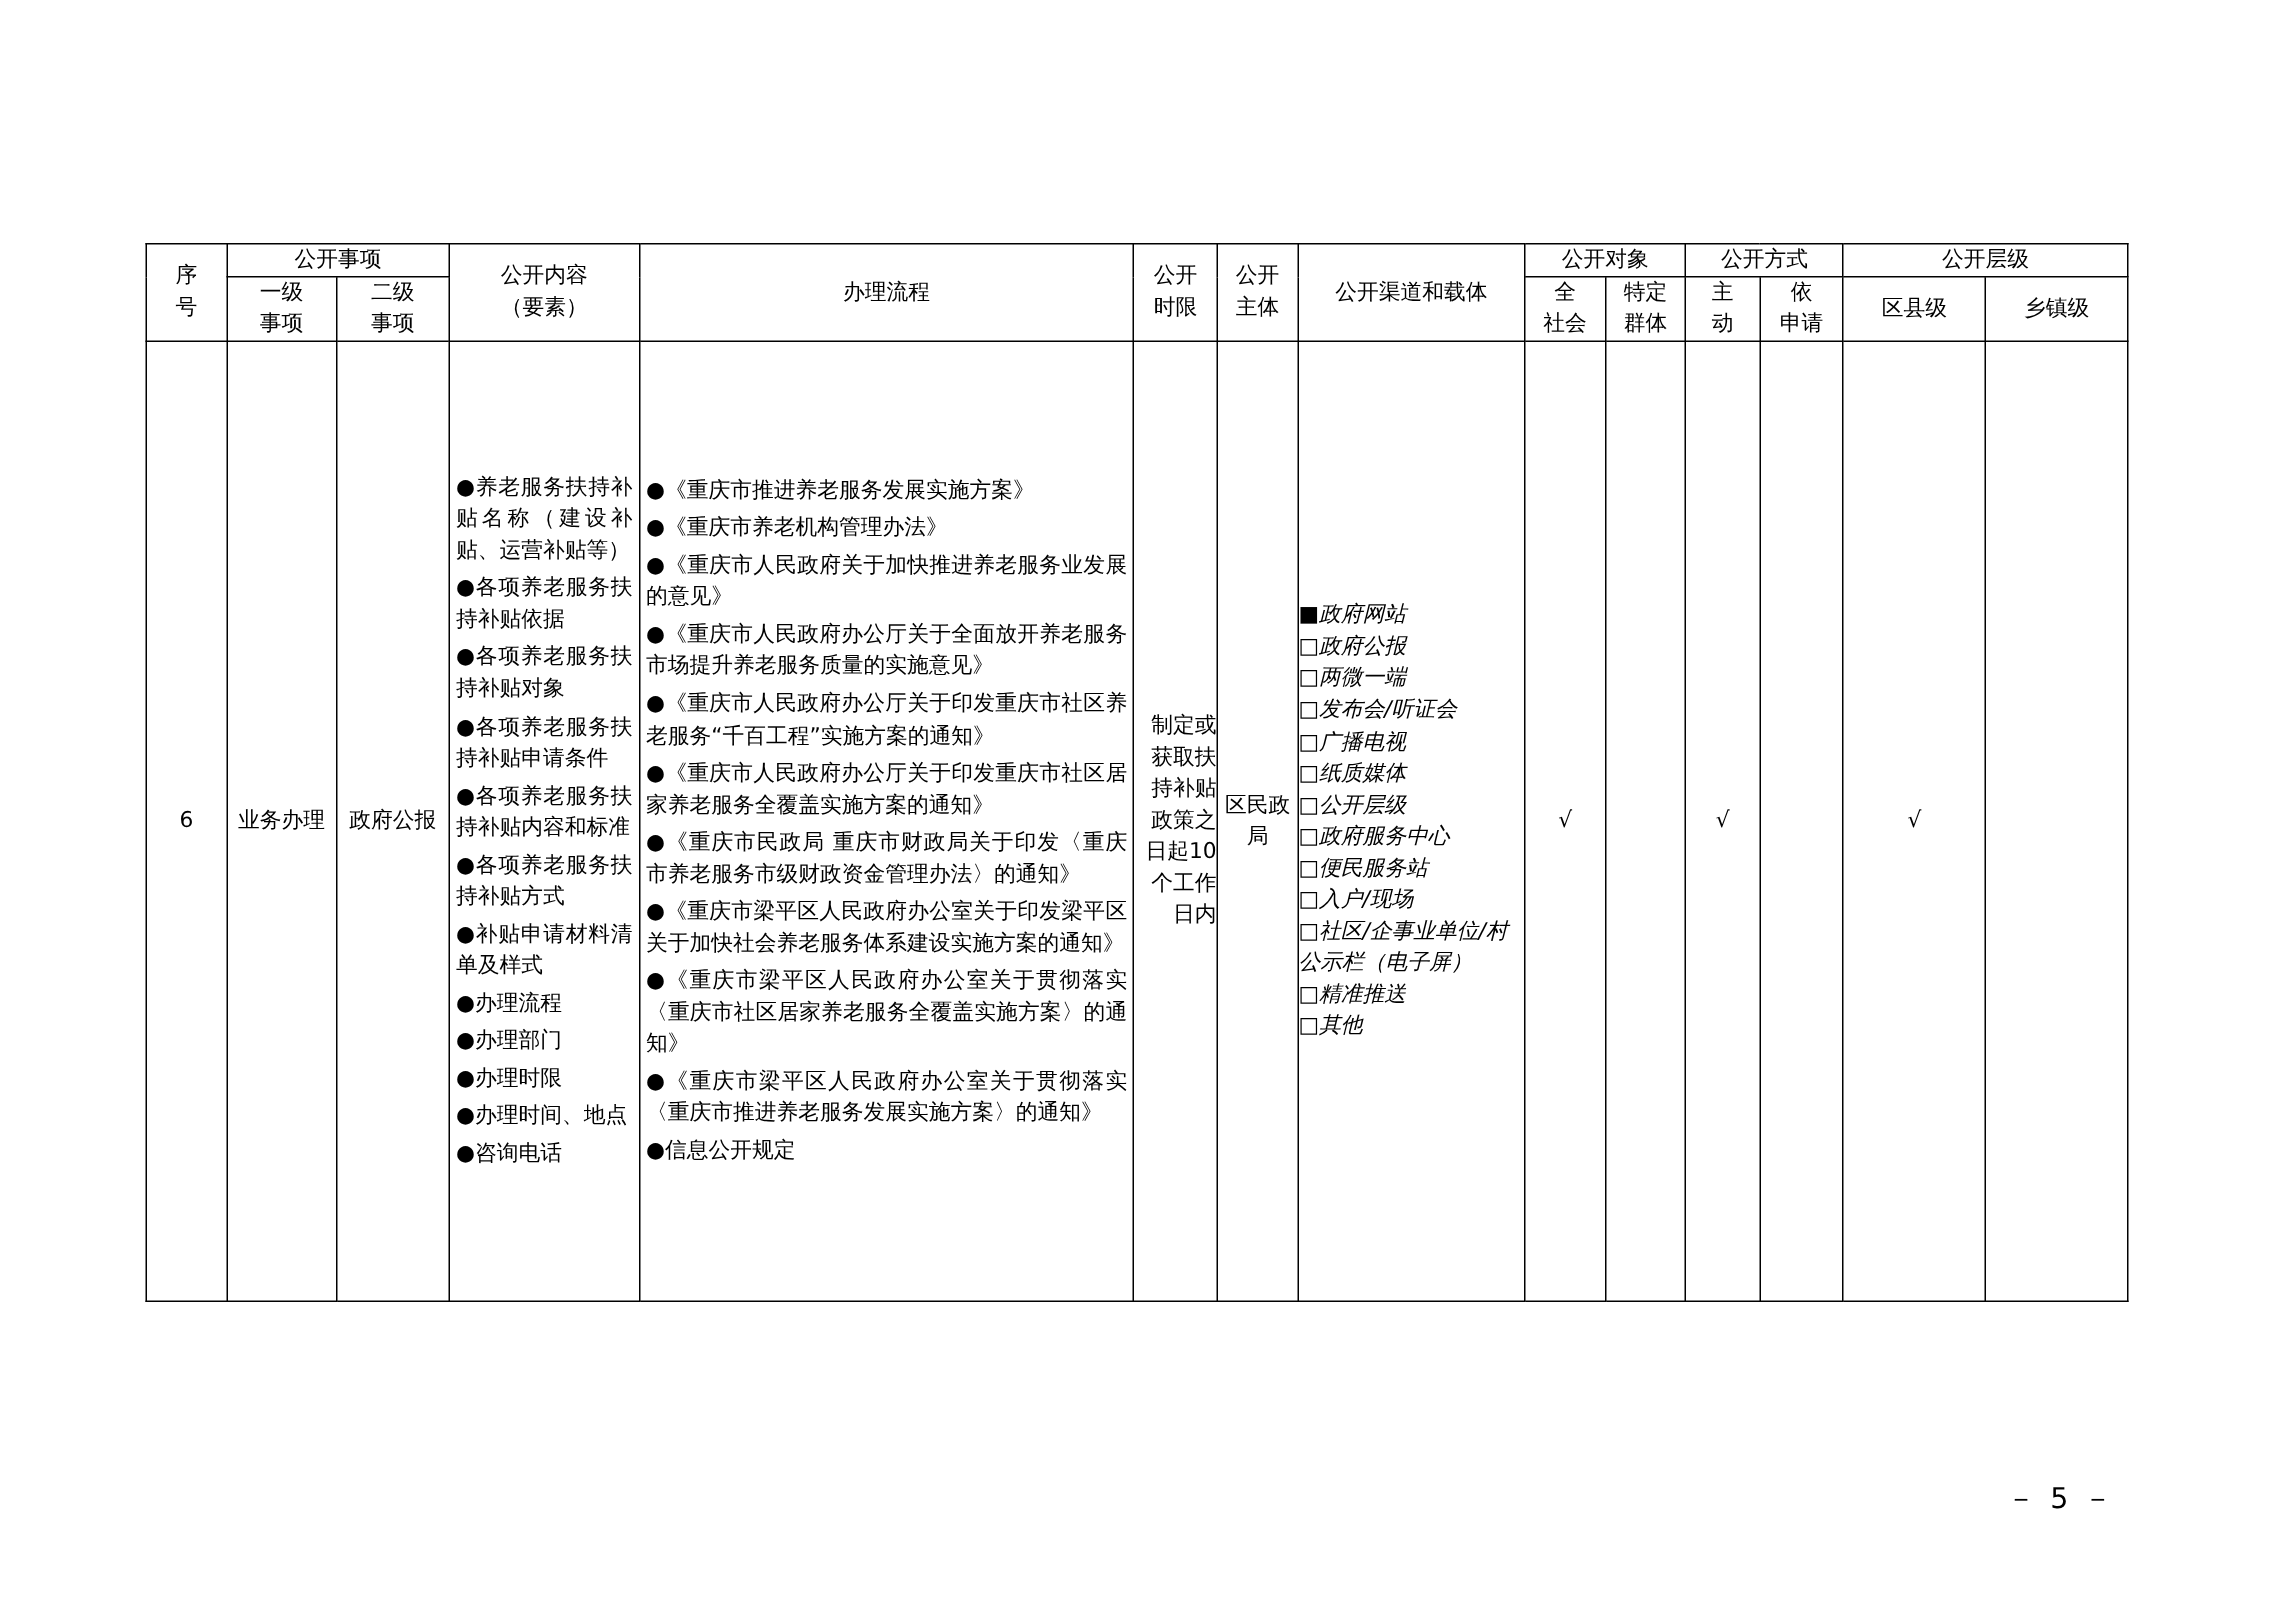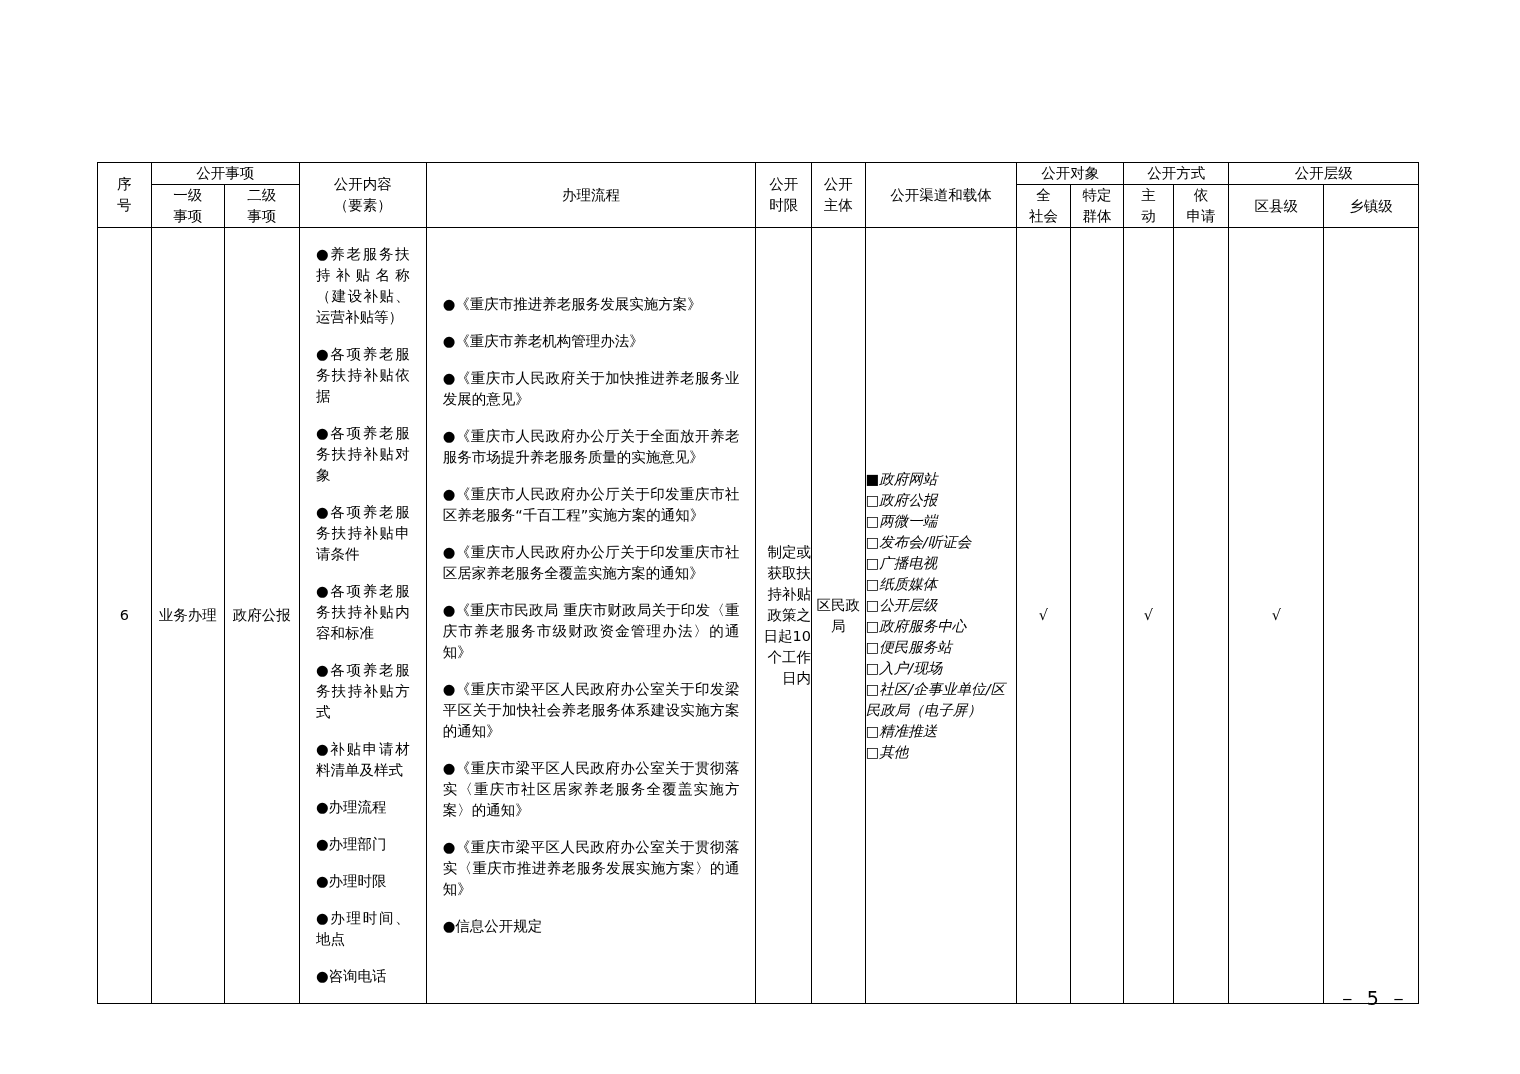--- a/index.html
+++ b/index.html
@@ -60,21 +60,21 @@
     line-height: 1.52;
   }
   .narrow-wrap {
     text-align: center;
     line-height: 1.5;
     font-size: 14.5px;
     padding: 4px 2px;
     margin-left: 16px;
   }
   .list-item {
-    margin: 16px;
+    margin: 4px;
     padding: 0;
   }
   .check {
     font-size: 17px;
     text-align: center;
   }
   .pagenum {
     position: absolute;
     right: 110px;
     bottom: 62px;
@@ -229,21 +229,21 @@
               <div><span>■</span><span>政府网站</span></div>
               <div><span>□</span><span>政府公报</span></div>
               <div><span>□</span><span>两微一端</span></div>
               <div><span>□</span><span>发布会/听证会</span></div>
               <div><span>□</span><span>广播电视</span></div>
               <div><span>□</span><span>纸质媒体</span></div>
               <div><span>□</span><span>公开层级</span></div>
               <div><span>□</span><span>政府服务中心</span></div>
               <div><span>□</span><span>便民服务站</span></div>
               <div><span>□</span><span>入户/现场</span></div>
-              <div style="white-space: normal;"><span>□</span><span>社区/企事业单位/区民政局（电子屏）</span></div>
+              <div style="white-space: normal;"><span>□</span><span>社区/企事业单位/村公示栏（电子屏）</span></div>
               <div><span>□</span><span>精准推送</span></div>
               <div><span>□</span><span>其他</span></div>
             </div>
       </td>
       <td class="check">√</td>
       <td class="check"></td>
       <td class="check">√</td>
       <td class="check"></td>
       <td class="check">√</td>
       <td class="check"></td>

